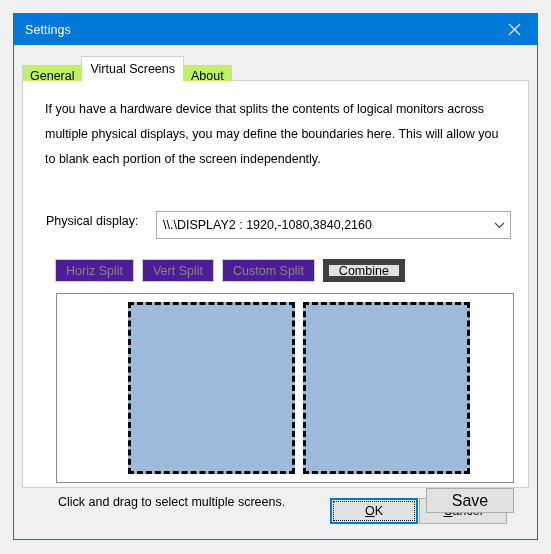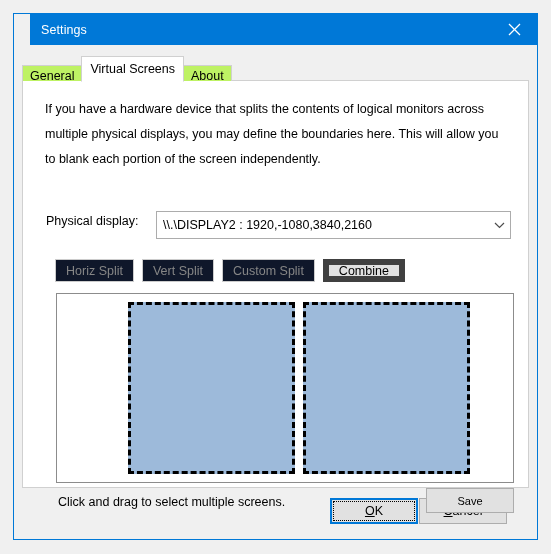--- a/index.html
+++ b/index.html
@@ -31,21 +31,20 @@
   }
 
   
   #title-bar {
     height: 31px;
     background: #0078d7;
     display: flex;
     align-items: center;
     justify-content: space-between;
     position: relative;
-    margin-left: 16px;
   }
   #title-text {
     color: #ffffff;
     font-size: 12.5px;
     padding-left: 11px;
     letter-spacing: 0.1px;
     user-select: none;
   }
   #close-button {
     width: 45px;
@@ -182,21 +181,21 @@
     padding: 0 10px;
     font-size: 12.5px;
     font-family: "Liberation Sans", sans-serif;
     display: flex;
     align-items: center;
     justify-content: center;
     box-sizing: border-box;
     user-select: none;
   }
   .split-btn.disabled {
-    background: #0f172a;
+    background: #4c1d95;
     border: 1px solid #cccccc;
     color: #868686;
   }
   .split-btn.enabled {
     background: #e1e1e1;
     border: 6px solid #404040;
     color: #000000;
   }
 
   
@@ -231,21 +230,21 @@
     left: 403px;
     top: 407px;
     width: 88px;
     height: 25px;
     background: #e1e1e1;
     border: 1px solid #adadad;
     box-sizing: border-box;
     display: flex;
     align-items: center;
     justify-content: center;
-    font-size: 11px;
+    font-size: 16px;
     user-select: none;
   }
 
   
   #footer-buttons {
     position: absolute;
     right: 30px;
     bottom: 15px;
     display: flex;
     gap: 1px;

